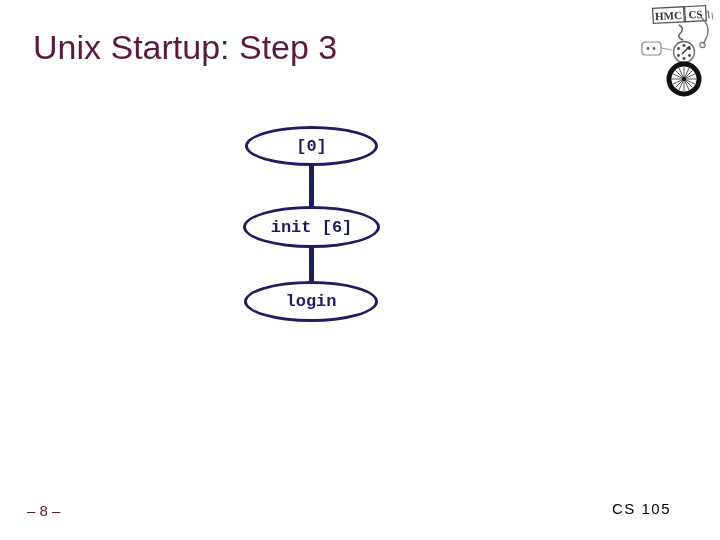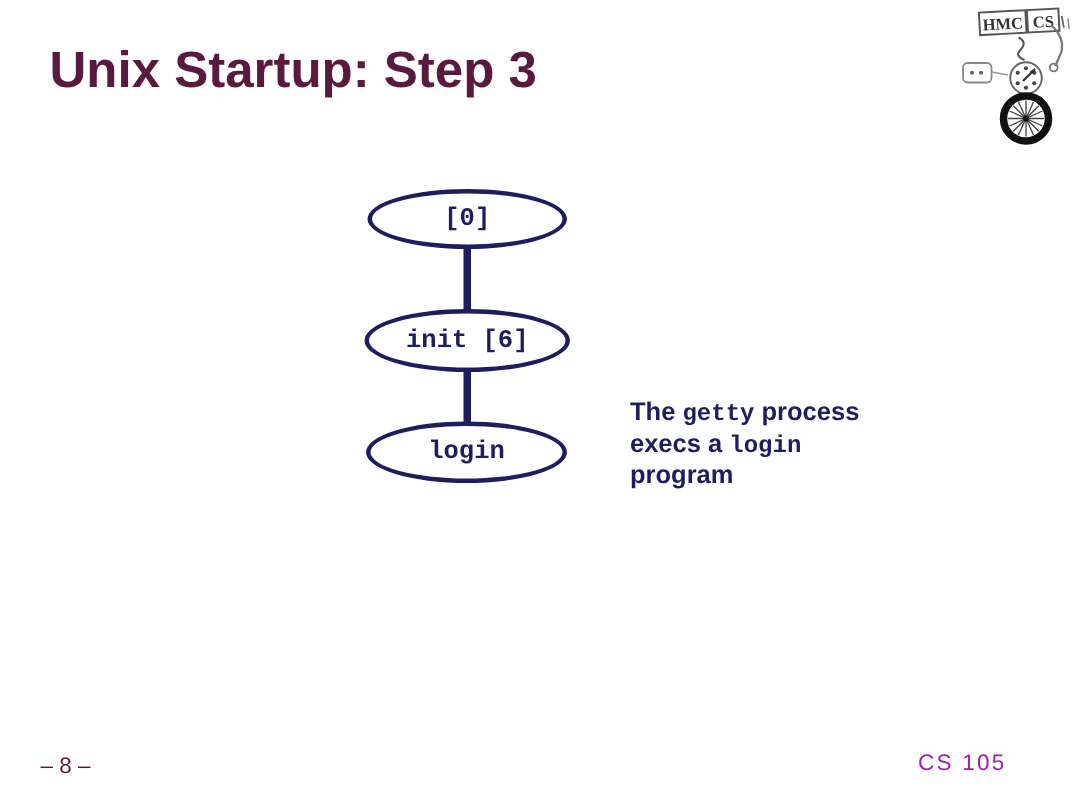--- a/index.html
+++ b/index.html
@@ -9,21 +9,21 @@
     height: 540px;
     background: #ffffff;
     overflow: hidden;
     font-family: "Liberation Sans", sans-serif;
   }
   .title {
     position: absolute;
     left: 33px;
     top: 28px;
     font-size: 34px;
-    font-weight: bold;
+    font-weight: normal;
     color: #5a1a40;
     letter-spacing: 0px;
     white-space: nowrap;
   }
   
   .node {
     position: absolute;
     box-sizing: border-box;
     border: 3.5px solid #1d1d60;
     border-radius: 50%;
@@ -73,21 +73,21 @@
     top: 502px;
     font-size: 15px;
     color: #5a1a40;
   }
   .course-label {
     position: absolute;
     left: 612px;
     top: 500px;
     font-size: 15px;
     letter-spacing: 1.5px;
-    color: #a21caf;
+    color: #000000;
   }
   
   .logo {
     position: absolute;
     left: 638px;
     top: 0px;
     width: 82px;
     height: 100px;
   }
 </style>
@@ -153,22 +153,17 @@
       <span>[0]</span>
     </div>
     <div class="node node-init">
       <span>init [6]</span>
     </div>
     <div class="node node-login">
       <span>login</span>
     </div>
   </div>
 
-  <div class="note">
-    <div><span>The </span><span class="code">getty</span><span> process</span></div>
-    <div><span>execs a </span><span class="code">login</span></div>
-    <div><span>program</span></div>
-  </div>
 
   <div class="page-number">– 8 –</div>
   <div class="course-label">CS 105</div>
 
 </div>
 
 </body></html>

